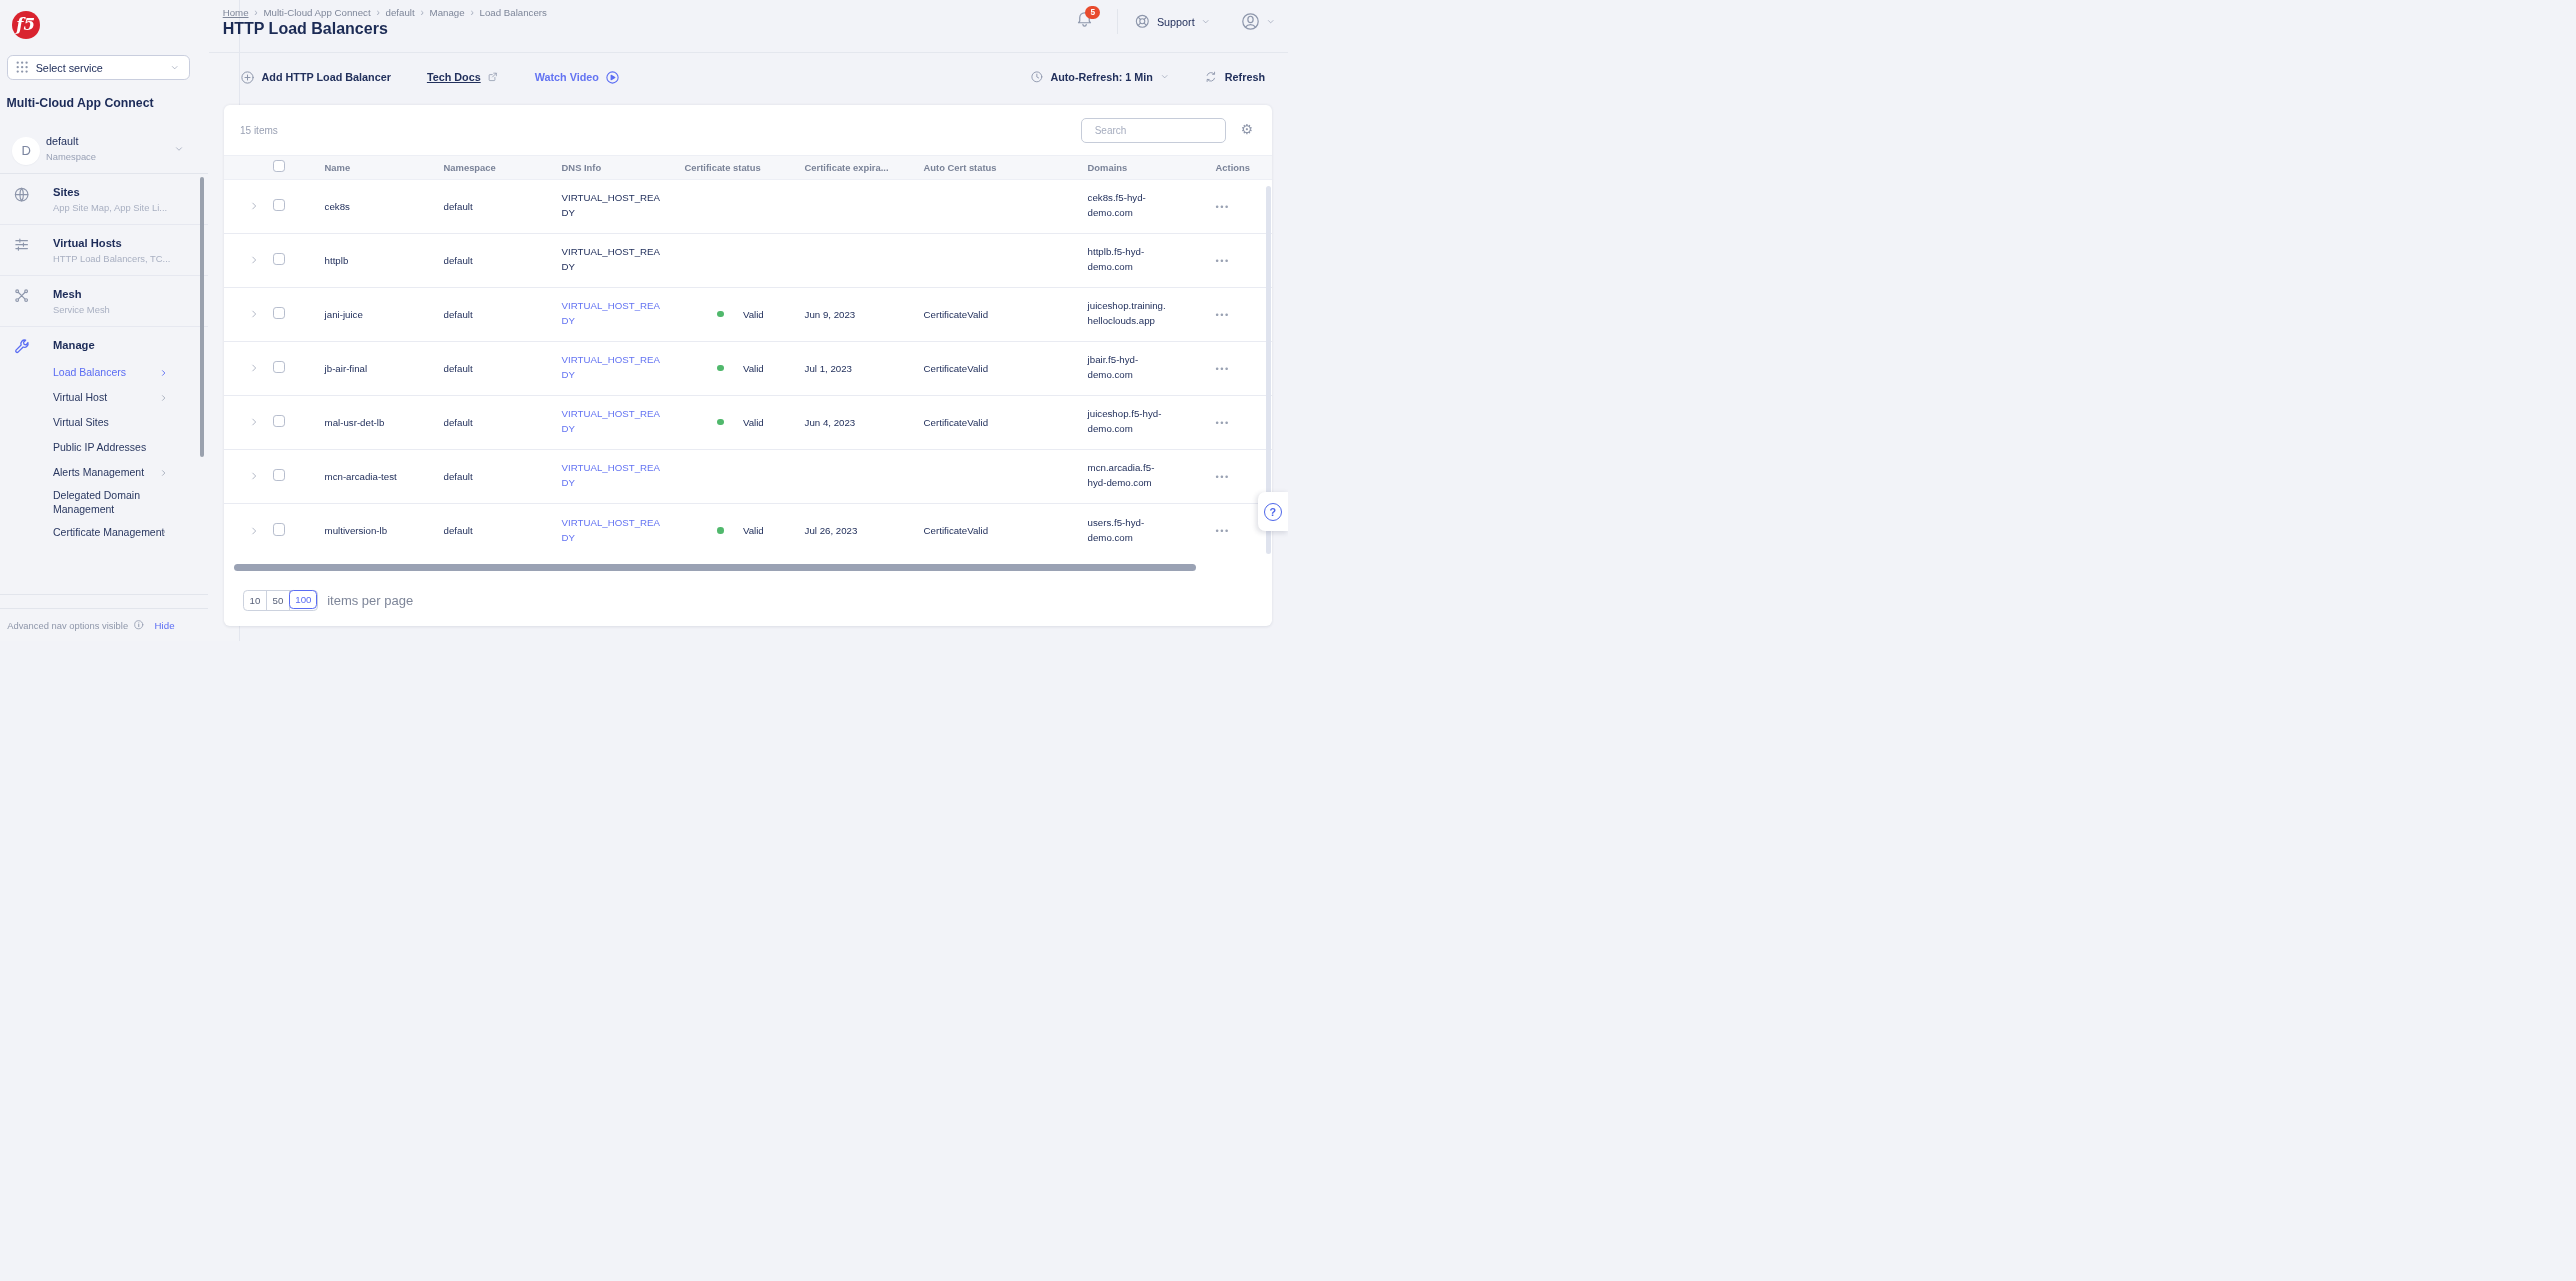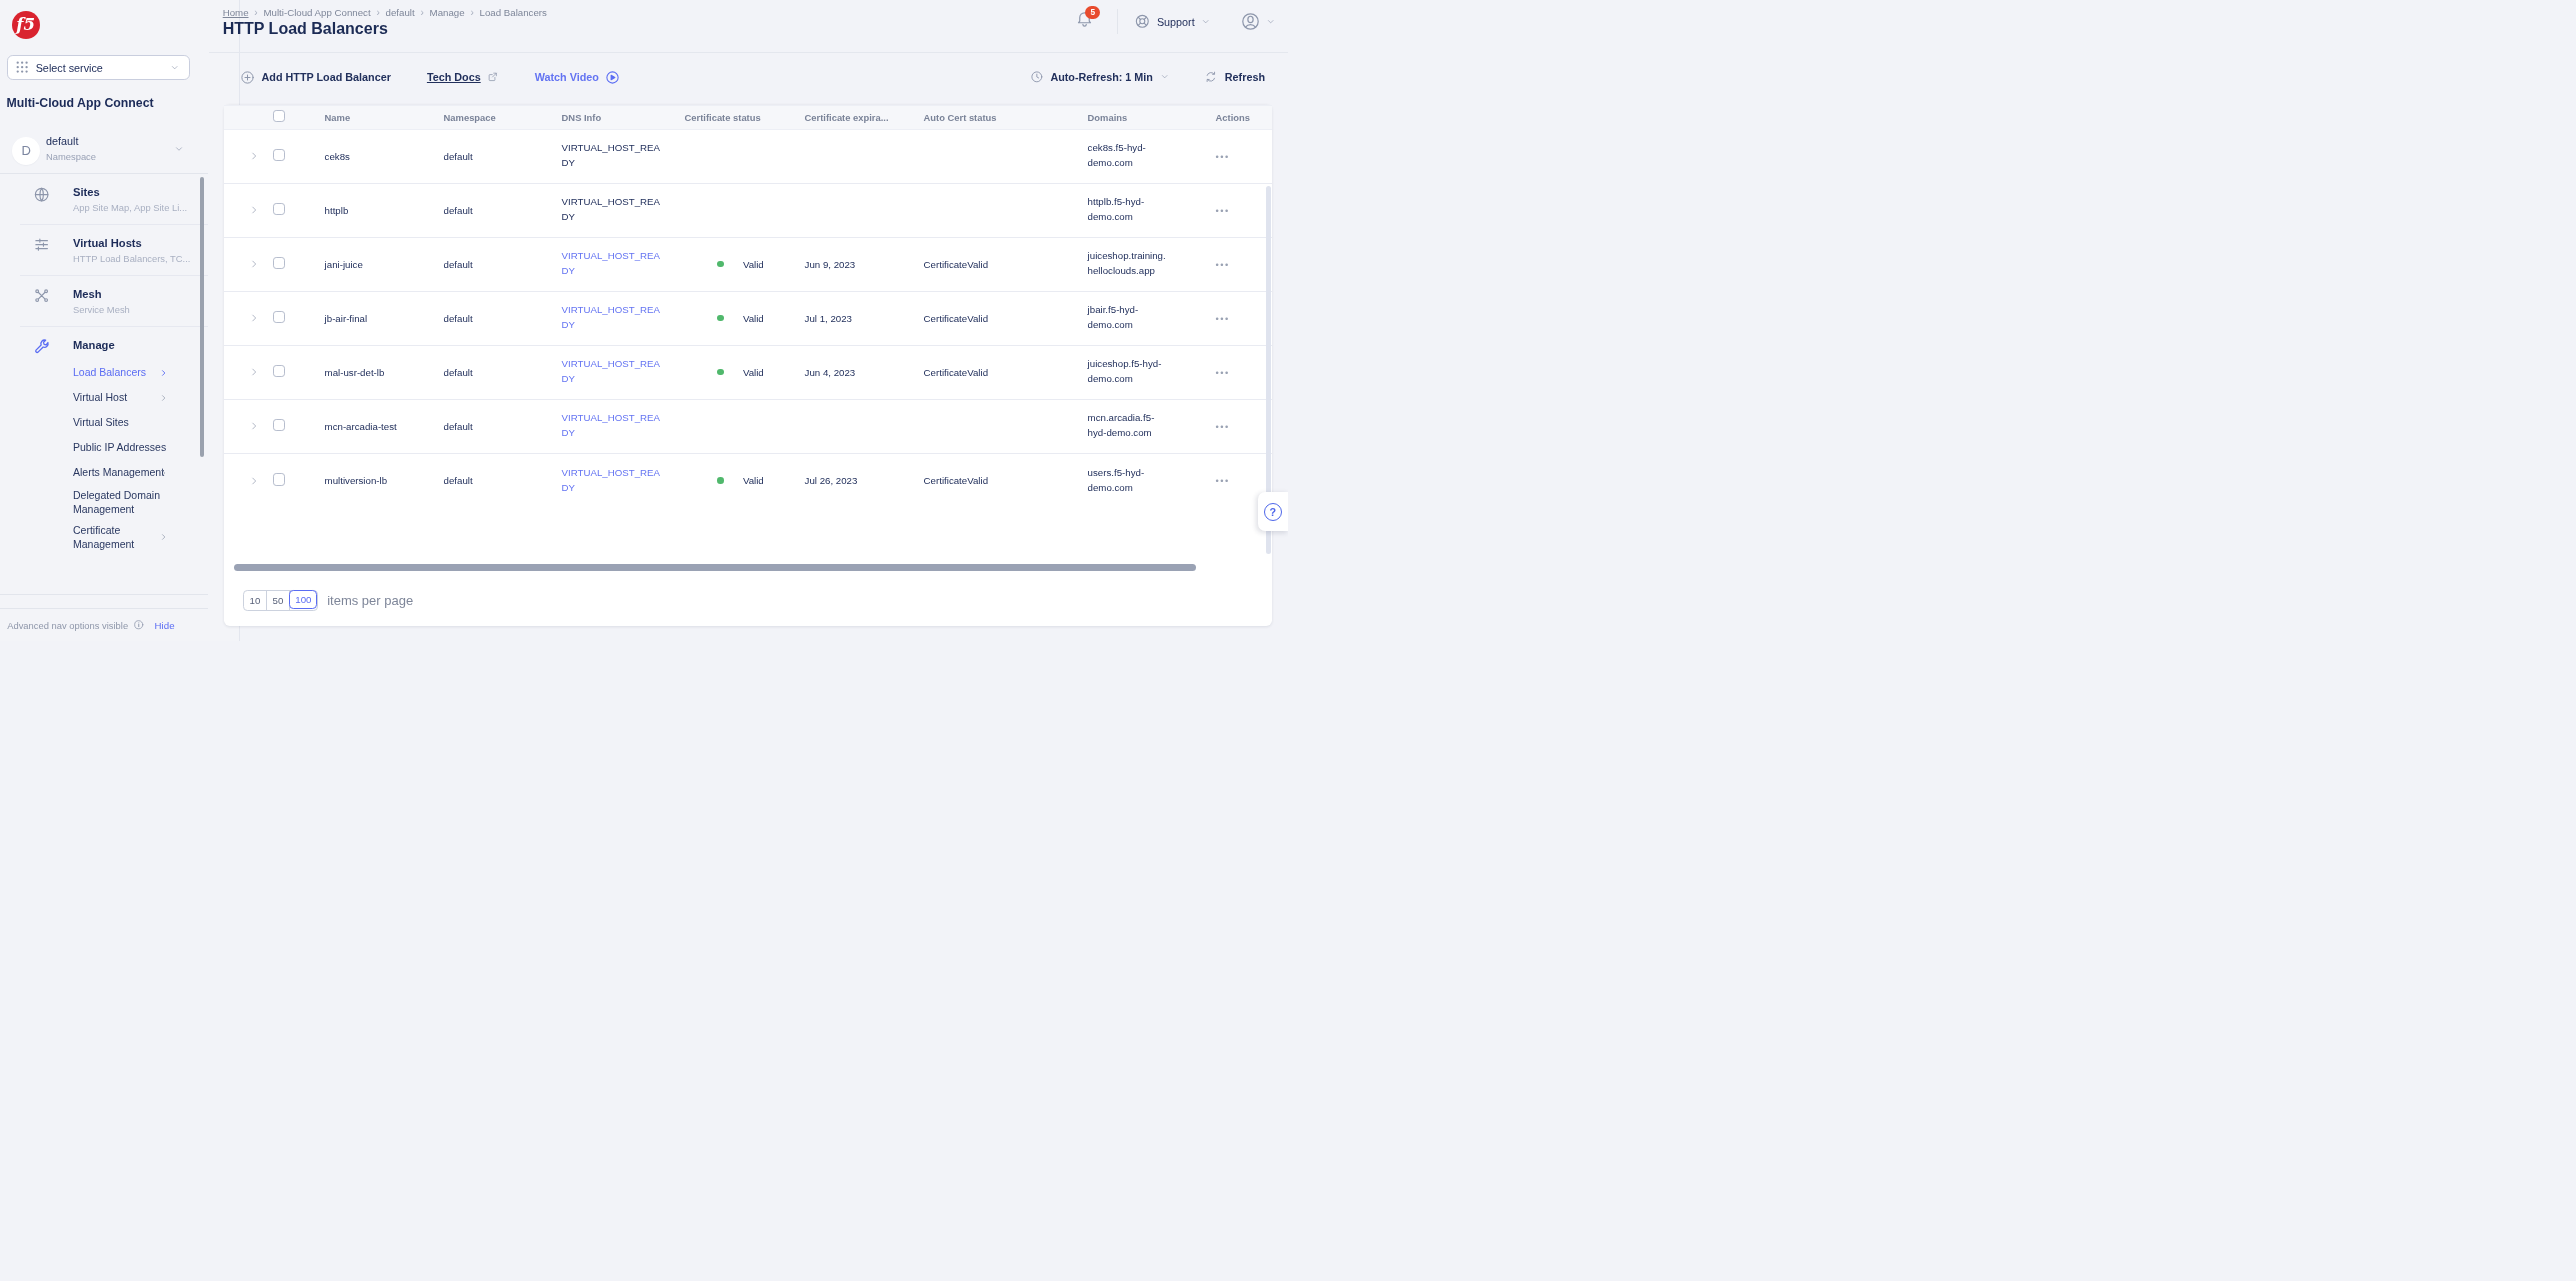--- a/index.html
+++ b/index.html
@@ -20,21 +20,21 @@
   .logo { position:absolute; left:12.3px; top:10.8px; width:28px; height:28px; border-radius:50%; background:#d9232f; display:flex; align-items:center; justify-content:center; }
   .logo span { font-family:"DejaVu Serif", serif; font-style:italic; font-weight:bold; color:#fff; font-size:16.6px; transform:translate(-0.7px,-1.4px); }
   .select-service { position:absolute; left:6.5px; top:55px; width:183px; height:25px; background:#fff; border:0.7px solid #c9cede; border-radius:5.8px; display:flex; align-items:center; padding:0 8.7px; gap:7.2px; }
   .select-service .lbl { font-size:10.8px; color:#22305c; flex:1; }
   .product-title { position:absolute; left:6.5px; top:96px; font-size:12.3px; font-weight:700; color:#1c2b58; }
   .ns-row { position:absolute; left:0; top:134px; width:208px; height:39px; }
   .ns-avatar { position:absolute; left:12.3px; top:2.9px; width:28px; height:28px; border-radius:50%; background:#fff; display:flex; align-items:center; justify-content:center; font-size:13px; color:#7c86a0; box-shadow:0 0.7px 1.4px rgba(30,43,88,.06); }
   .ns-name { position:absolute; left:46px; top:1.4px; font-size:10.8px; color:#1c2b58; }
   .ns-type { position:absolute; left:46px; top:16.6px; font-size:9.4px; color:#9aa2b6; }
   .ns-chev { position:absolute; right:24.5px; top:10px; }
-  .nav-area { position:absolute; left:0; top:173px; width:208px; height:422px; border-top:0.7px solid #e2e5ec; border-bottom:0.7px solid #e2e5ec; overflow:hidden;padding-left:20px; }
+  .nav-area { position:absolute; left:0; top:173px; width:208px; height:422px; border-top:0.7px solid #e2e5ec; border-bottom:0.7px solid #e2e5ec; overflow:hidden; }
   .nav-section { padding:10px 0 10.8px 0; border-bottom:0.7px solid #e6e8f0; position:relative; }
   .nav-section:last-child { border-bottom:none; }
   .nav-ico { position:absolute; left:13px; top:11.5px; }
   .nav-title { margin-left:53px; font-size:11.2px; font-weight:700; color:#1c2b58; line-height:16px; }
   .nav-sub { margin-left:53px; font-size:9.4px; color:#a9b0c2; margin-top:2.2px; white-space:nowrap; }
   .manage-items { list-style:none; margin-top:7.2px; }
   .manage-items li { position:relative; min-height:25px; display:flex; align-items:center; padding:2.9px 26px 2.9px 53px; cursor:pointer; }
   .manage-items .mi-label { font-size:10.5px; color:#2a3861; line-height:14.4px; max-width:115px; }
   .manage-items li.active .mi-label { color:var(--accent); }
   .mi-chev { position:absolute; right:40px; top:50%; transform:translateY(-50%); }
@@ -324,20 +324,31 @@
       </svg>
     <span class="gap28"></span>
     <svg class="ico" width="13.7" height="13.7" viewBox="0 0 24 24">
         <path d="M5.5 9.5a7 7 0 0 1 12.2-2.3M18.5 3.8v3.6h-3.6M18.5 14.5a7 7 0 0 1-12.2 2.3M5.5 20.2v-3.6h3.6"></path>
       </svg>
     <span class="lbl">Refresh</span>
   </div>
 </div>
 
 <section class="card">
+  <div class="card-top">
+    <span class="items-count">15 items</span>
+    <div class="search-box">
+      <svg class="ico" width="12.3" height="12.3" viewBox="0 0 24 24">
+          <circle cx="10.5" cy="10.5" r="6"></circle>
+          <path d="M15.2 15.2L20 20"></path>
+        </svg>
+      <input type="text" placeholder="Search" style="">
+    </div>
+    <span class="gear">⚙</span>
+  </div>
 
   <div class="trow thead" id="thead">
       <div class="c cell-exp"></div>
       <div><span class="cb" style="display:inline-block"></span></div>
       <div class="th">Name</div>
       <div class="th">Namespace</div>
       <div class="th">DNS Info</div>
       <div class="th">Certificate status</div>
       <div class="th">Certificate expira...</div>
       <div class="th">Auto Cert status</div>

